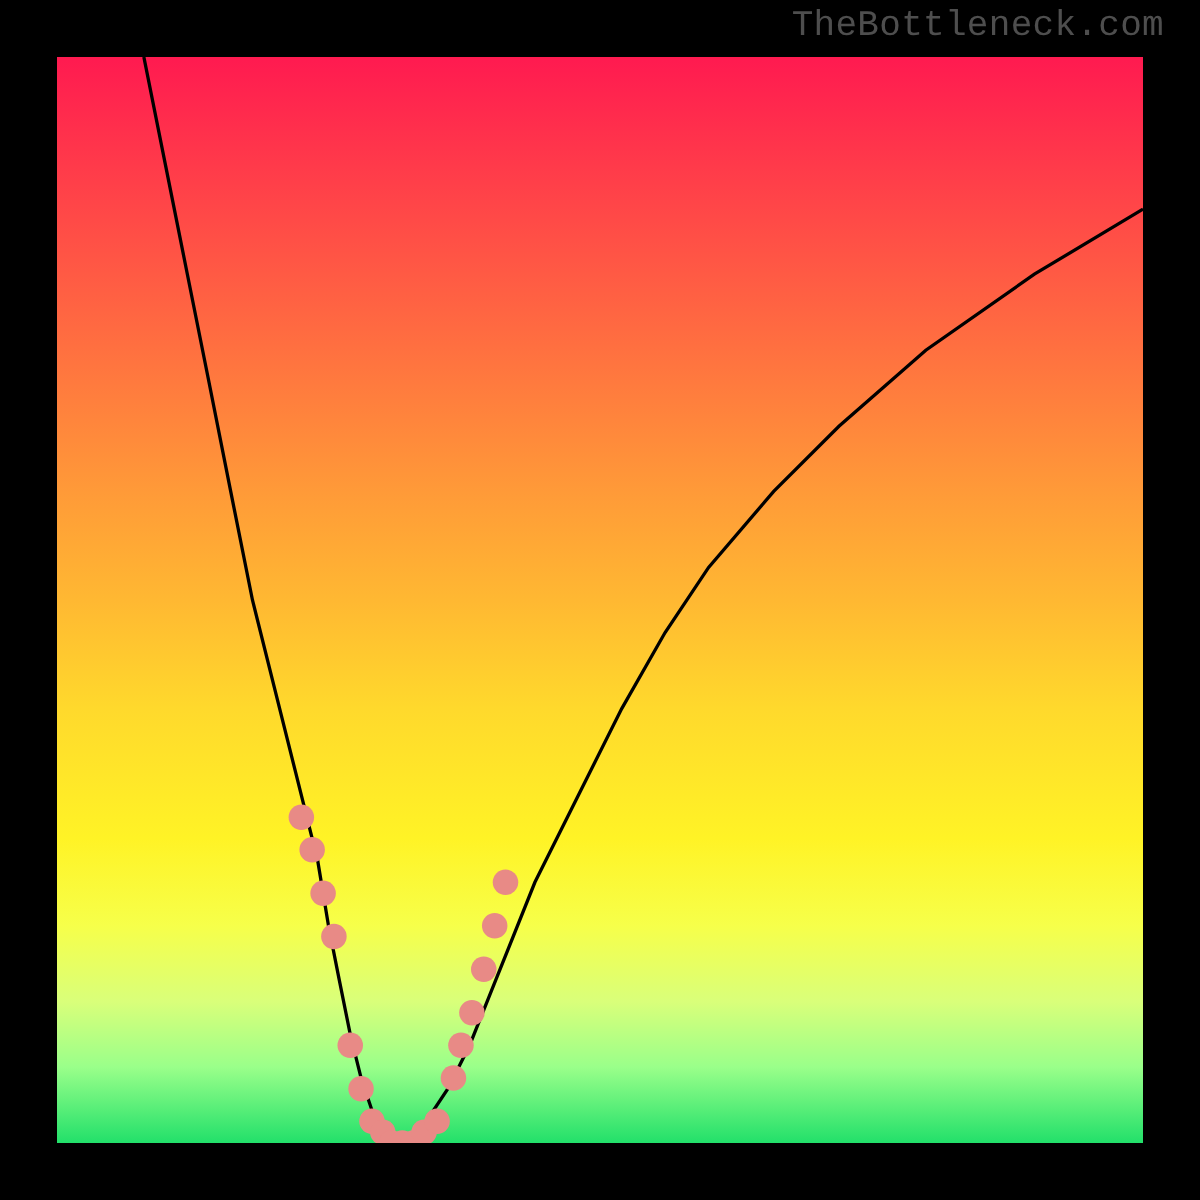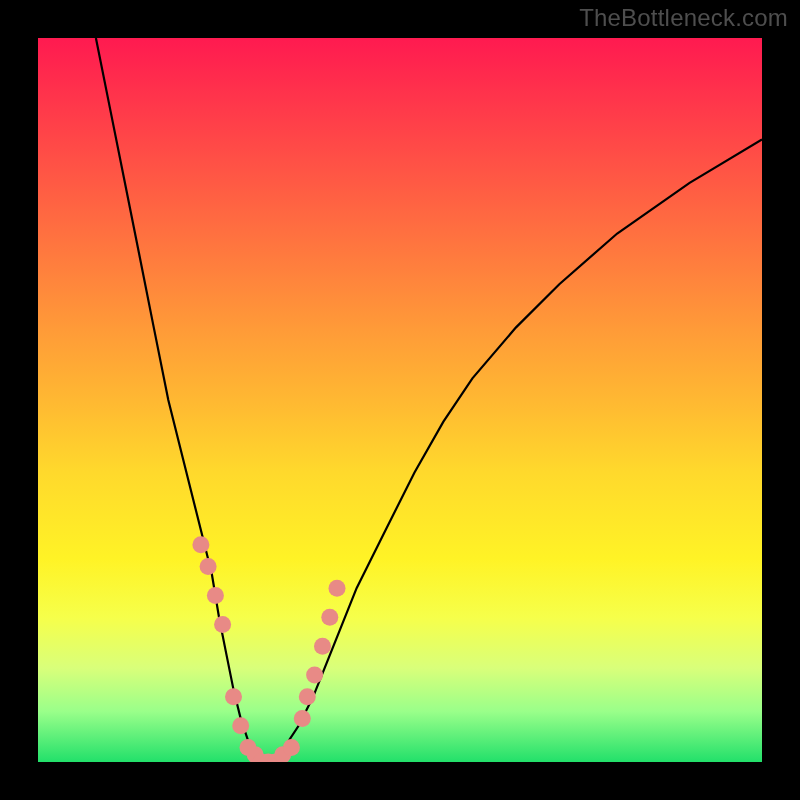--- a/index.html
+++ b/index.html
@@ -36,26 +36,27 @@
       #fff326 72%,
       #f6ff4a 80%,
       #d9ff7a 87%,
       #9aff8a 93%,
       #22e06a 100%
     );
   }
   .watermark {
     position: absolute;
     top: 4px;
-    right: 12px;
+    right: 24px;
     color: #4e4e4e;
     font-size: 24px;
     font-weight: 500;
     letter-spacing: 0.2px;
     user-select: none;
+    font-family: Liberation Mono, monospace;
   }
   svg.curve {
     position: absolute;
     left: 0;
     top: 0;
     width: 724px;
     height: 724px;
   }
   .curve path.line {
     fill: none;

